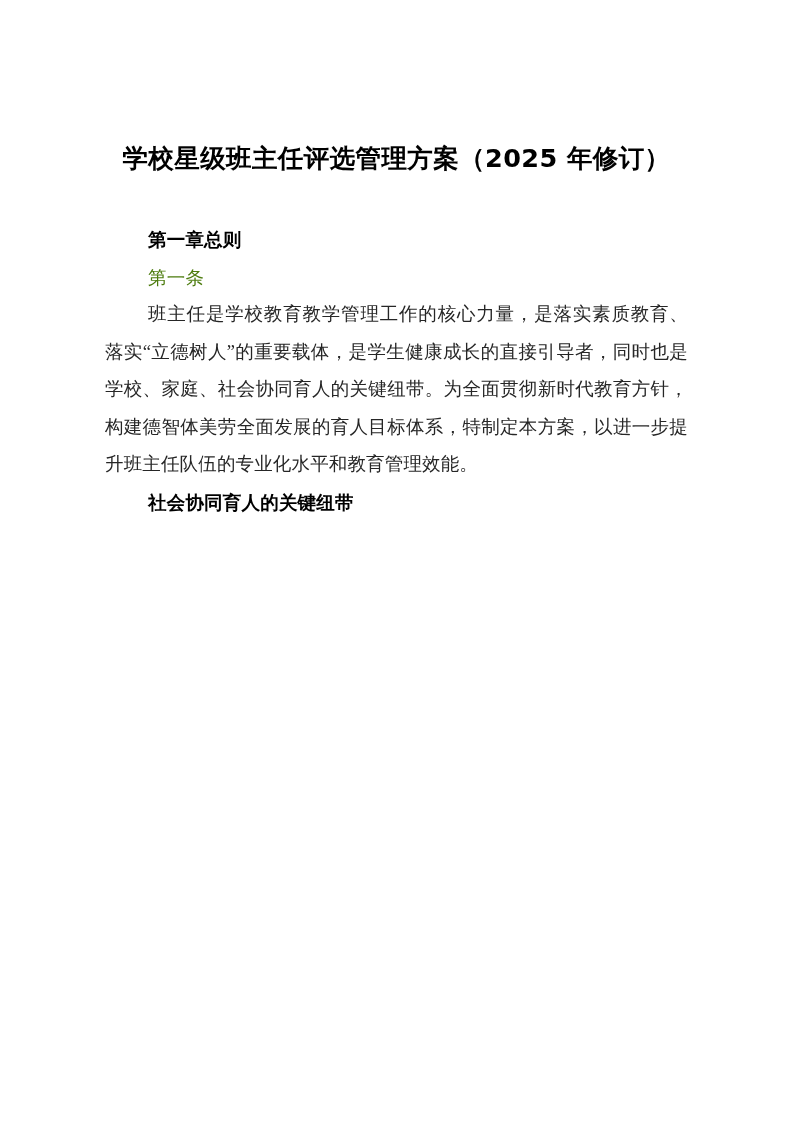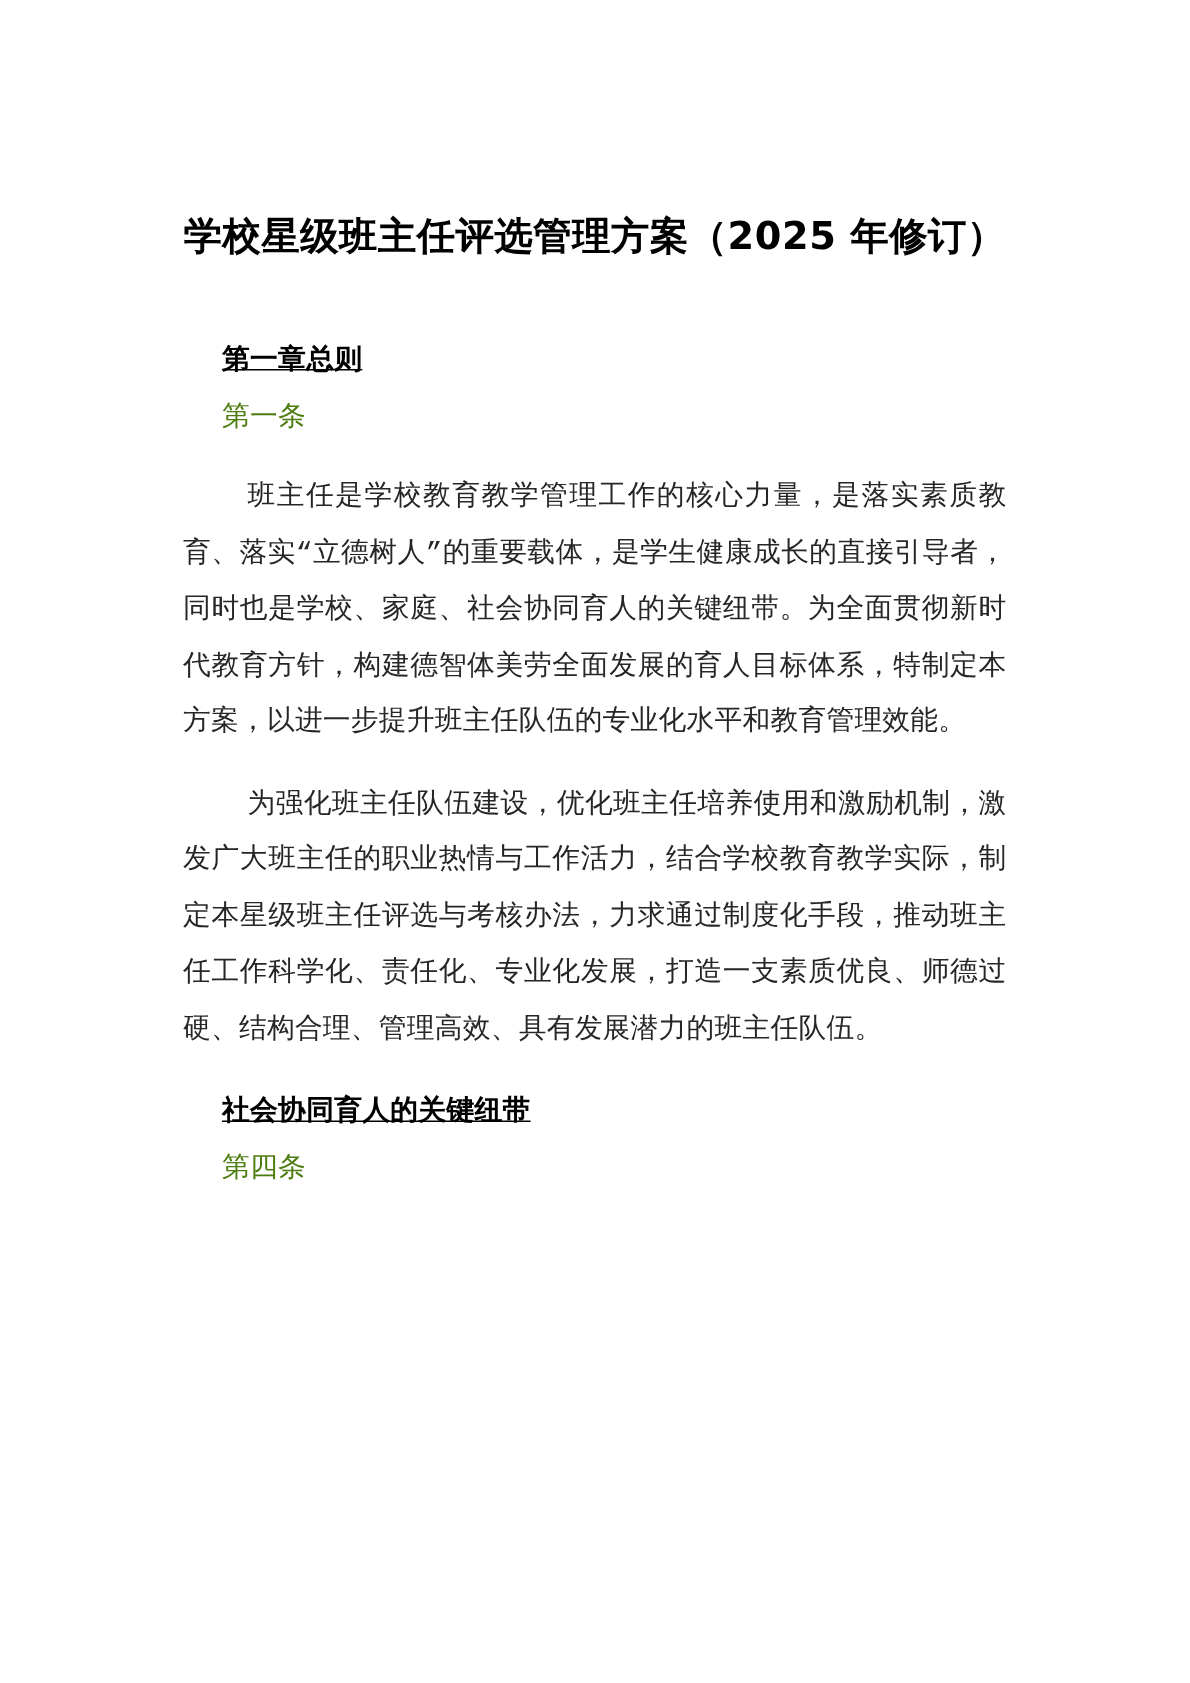--- a/index.html
+++ b/index.html
@@ -49,44 +49,43 @@
   
   .chapter-heading {
     font-family: "DejaVu Sans", "Liberation Sans", sans-serif;
     font-weight: bold;
     font-size: 18.5px;
     line-height: 37.5px;
     color: #000000;
     text-indent: 43px;
     margin: 0;
     letter-spacing: 0.2px;
-    text-decoration: underline;
   }
 
   
   .article-label {
     font-family: "DejaVu Serif", "Liberation Serif", serif;
     font-weight: normal;
     font-size: 18.5px;
     line-height: 37.5px;
     color: #4d7c0f;
     text-indent: 43px;
     margin: 0;
     letter-spacing: 0.2px;
   }
 
   
   .body-para {
-    font-family: Liberation Mono, monospace;
+    font-family: Liberation Serif, serif;
     font-weight: normal;
     font-size: 18.5px;
     line-height: 37.5px;
     color: #262626;
     text-indent: 43px;
-    margin: 17px;
+    margin: 0;
     text-align: justify;
     text-justify: inter-character;
     text-align-last: left;
     letter-spacing: 0.15px;
     word-spacing: 0px;
   }
 </style>
 </head>
 <body>
 
@@ -94,19 +93,17 @@
   <div class="content">
 
     <h1 class="doc-title">学校星级班主任评选管理方案（2025 年修订）</h1>
 
     <div class="title-gap"></div>
 
     <div id="body-root">
         <p class="chapter-heading">第一章总则</p>
         <p class="article-label">第一条</p>
         <p class="body-para">班主任是学校教育教学管理工作的核心力量，是落实素质教育、落实“立德树人”的重要载体，是学生健康成长的直接引导者，同时也是学校、家庭、社会协同育人的关键纽带。为全面贯彻新时代教育方针，构建德智体美劳全面发展的育人目标体系，特制定本方案，以进一步提升班主任队伍的专业化水平和教育管理效能。</p>
-        <p class="body-para">为强化班主任队伍建设，优化班主任培养使用和激励机制，激发广大班主任的职业热情与工作活力，结合学校教育教学实际，制定本星级班主任评选与考核办法，力求通过制度化手段，推动班主任工作科学化、责任化、专业化发展，打造一支素质优良、师德过硬、结构合理、管理高效、具有发展潜力的班主任队伍。</p>
         <p class="chapter-heading">社会协同育人的关键纽带</p>
-        <p class="article-label">第四条</p>
       </div>
 
   </div>
 </div>
 
 </body></html>

